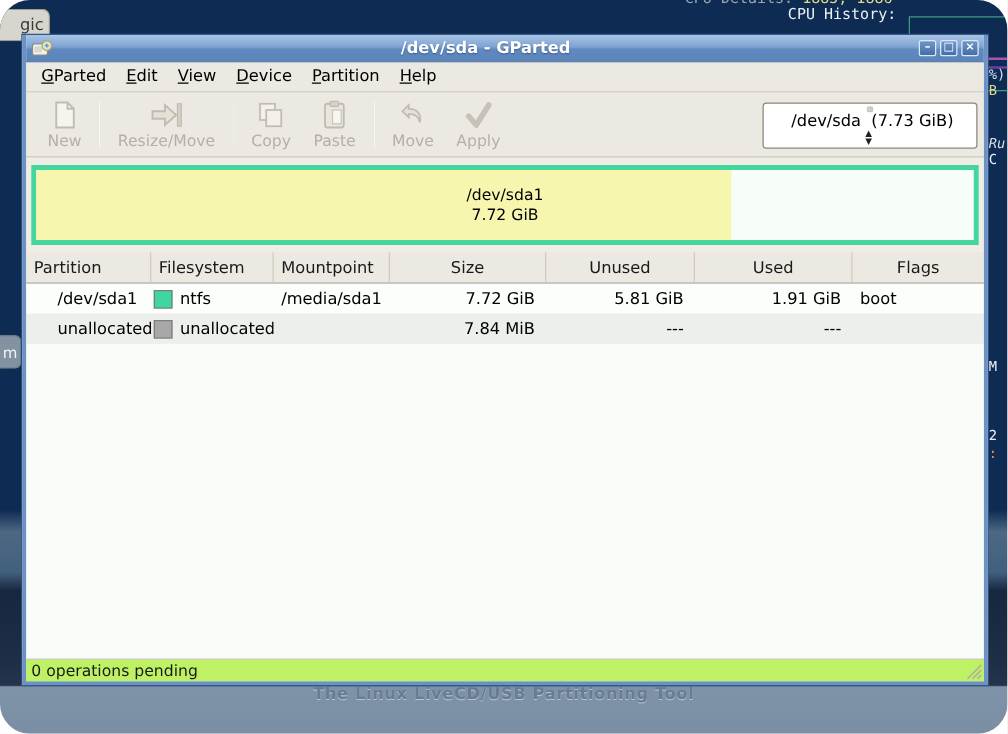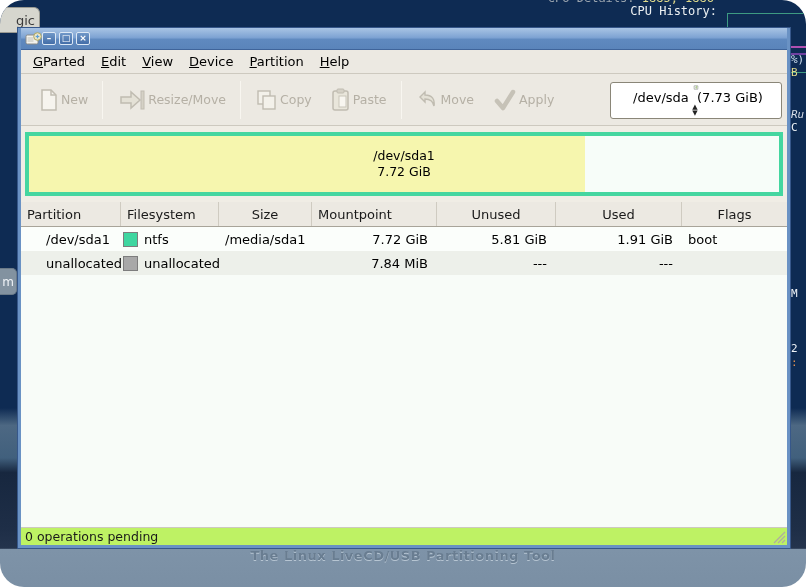--- a/index.html
+++ b/index.html
@@ -49,21 +49,21 @@
   .winbtn { width:14px; height:13px; display:flex; align-items:center; justify-content:center;
     background:linear-gradient(to bottom,#6f97c8,#446ea8); border:1px solid #dce8f5;
     color:#fff; font-size:9px; line-height:1; font-weight:bold; border-radius:2px; }
   .menubar { height:24px; flex:0 0 auto; display:flex; align-items:center; gap:0;
     background:#ece9e2; border-bottom:1px solid #cdc9bf; padding-left:4px; }
   .menu-item { padding:3px 8px; font-size:13px; color:#000000; }
   .menu-item::first-letter { text-decoration:underline; }
   
   .toolbar { height:52px; flex:0 0 auto; position:relative; display:flex; align-items:center;
     background:#ece9e2; border-bottom:1px solid #cdc9bf; padding-left:8px; }
-  .tool { display:flex; align-items:center; justify-content:center;
+  .tool { display:flex; flex-direction:column; align-items:center; justify-content:center;
     padding:2px 9px; gap:1px; }
   .tool .lbl { font-size:12.5px; color:#b5b0a5; }
   .tool svg { display:block; }
   .tsep { width:1px; height:38px; background:#d4d0c6; border-right:1px solid #f8f6f0;
     margin:0 5px; }
   .combo { position:absolute; right:5px; top:8px; width:172px; height:37px;
     background:#ffffff; border:1px solid #8a8678; border-radius:3px;
     display:flex; align-items:center; padding:2px 3px;flex-direction:column; }
   .combo .clabel { flex:1; font-size:13px; color:#000; white-space:pre; margin-left:4px; }
   .spinner { display:flex; flex-direction:column; gap:1px; padding-right:2px; }
@@ -124,20 +124,21 @@
 
   <div class="window">
 
     <div class="titlebar">
       <svg class="title-icon" viewBox="0 0 17 15">
         <rect x="1" y="4" width="12" height="9" rx="1.5" fill="#f2f2ee" stroke="#8a8a86"></rect>
         <rect x="2.5" y="6" width="6" height="5" fill="#d8d8d2"></rect>
         <circle cx="12.5" cy="5.5" r="3.8" fill="#e8e4c8" stroke="#b0a860"></circle>
         <path d="M12.5 3.2 l0.7 1.6 1.6 0.7 -1.6 0.7 -0.7 1.6 -0.7 -1.6 -1.6 -0.7 1.6 -0.7 z" fill="#5aa0d8"></path>
       </svg>
+      <div class="title-text">/dev/sda - GParted</div>
       <div class="winbtns">
         <div class="winbtn">–</div>
         <div class="winbtn">□</div>
         <div class="winbtn">×</div>
       </div>
     </div>
 
     <div class="menubar">
       <div class="menu-item">GParted</div>
       <div class="menu-item">Edit</div>
@@ -214,22 +215,22 @@
         <div class="plabel">
           <div>/dev/sda1</div>
           <div>7.72 GiB</div>
         </div>
       </div>
     </div>
 
     <div class="thead">
       <div class="th">Partition</div>
       <div class="th">Filesystem</div>
+      <div class="th">Mountpoint</div>
       <div class="th c">Size</div>
-      <div class="th">Mountpoint</div>
       <div class="th c">Unused</div>
       <div class="th c">Used</div>
       <div class="th c">Flags</div>
     </div>
 
     <div class="trow">
       <div class="td first">/dev/sda1</div>
       <div class="td fscell">
         <span class="swatch" style="background: rgb(63, 214, 160);"></span>
         <span>ntfs</span>

